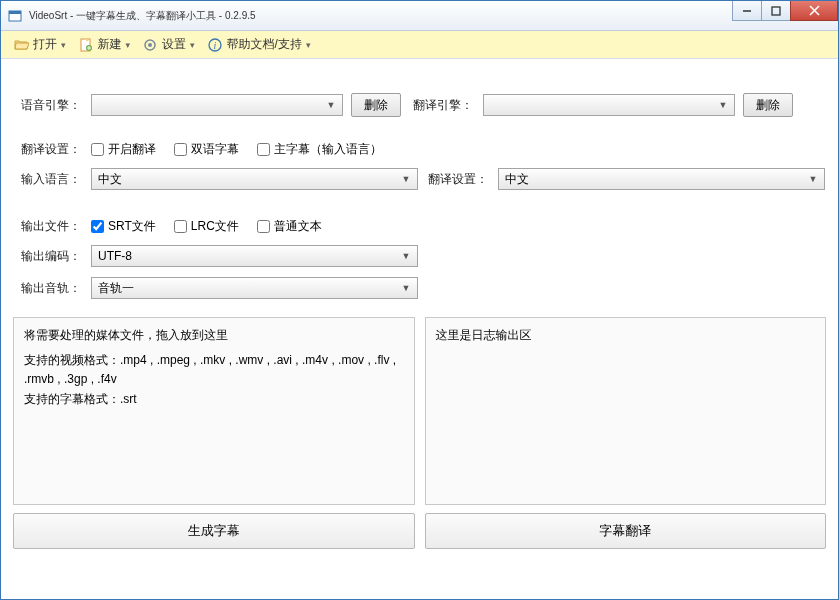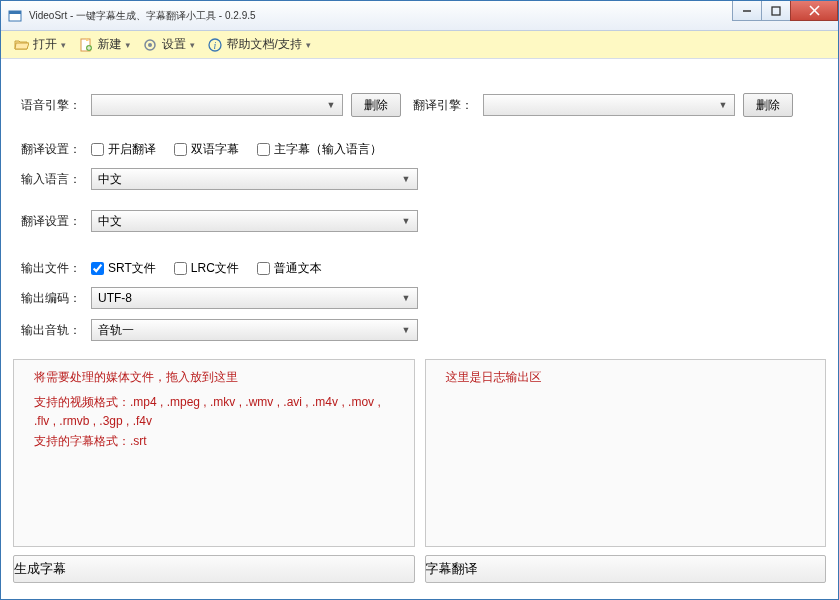--- a/index.html
+++ b/index.html
@@ -26,29 +26,29 @@
 .btn { height: 24px; padding: 0 12px; border: 1px solid #9c9c9c; background: linear-gradient(#f8f8f8,#e2e2e2); cursor: pointer; font-size: 12px; border-radius: 2px; display: flex; align-items: center; }
 
 .engine-row { display: flex; gap: 12px; margin-bottom: 24px; }
 .engine-group { display: flex; align-items: center; gap: 8px; margin-top: 20px; }
 .engine-group .label { width: 62px; }
 .engine-group .combo { width: 252px; }
 
 .check { display: inline-flex; align-items: center; gap: 4px; margin-right: 18px; }
 .check input { width: 13px; height: 13px; }
 
-.dual-group { display: flex; flex-direction: column; gap: 10px; margin-bottom: 18px; }
+.dual-group { display: flex; flex-direction: row; gap: 10px; margin-bottom: 18px; }
 .single-combo { width: 327px; }
 
 .panels { display: flex; gap: 10px; padding: 0 12px; }
-.panel { flex: 1; height: 188px; border: 1px solid #c8c8c8; background: #fafafa; padding: 8px 20px; color: #b91c1c; font-size: 12px; line-height: 1.6; overflow: hidden; }
+.panel { flex: 1; height: 188px; border: 1px solid #c8c8c8; background: #fafafa; padding: 8px 10px; color: #000000; font-size: 12px; line-height: 1.6; overflow: hidden; }
 .panel .p-line { white-space: pre-wrap; }
 
 .bottom-btns { display: flex; gap: 10px; padding: 8px 12px 10px 12px; }
-.big-btn { flex: 1; height: 28px; border: 1px solid #b8b8b8; background: linear-gradient(#fbfbfb,#ececec); cursor: pointer; font-size: 13px; display: flex; align-items: center; justify-content: flex-start; border-radius: 2px; }
+.big-btn { flex: 1; height: 36px; border: 1px solid #b8b8b8; background: linear-gradient(#fbfbfb,#ececec); cursor: pointer; font-size: 13px; display: flex; align-items: center; justify-content: center; border-radius: 2px; }
 </style>
 </head>
 <body>
 
 <div class="titlebar">
   <span class="app-icon">
     <svg width="14" height="14">
         <rect x="1" y="2" width="12" height="10" fill="#fff" stroke="#3a77b3"></rect>
         <rect x="1" y="2" width="12" height="3" fill="#3a77b3"></rect>
       </svg>

